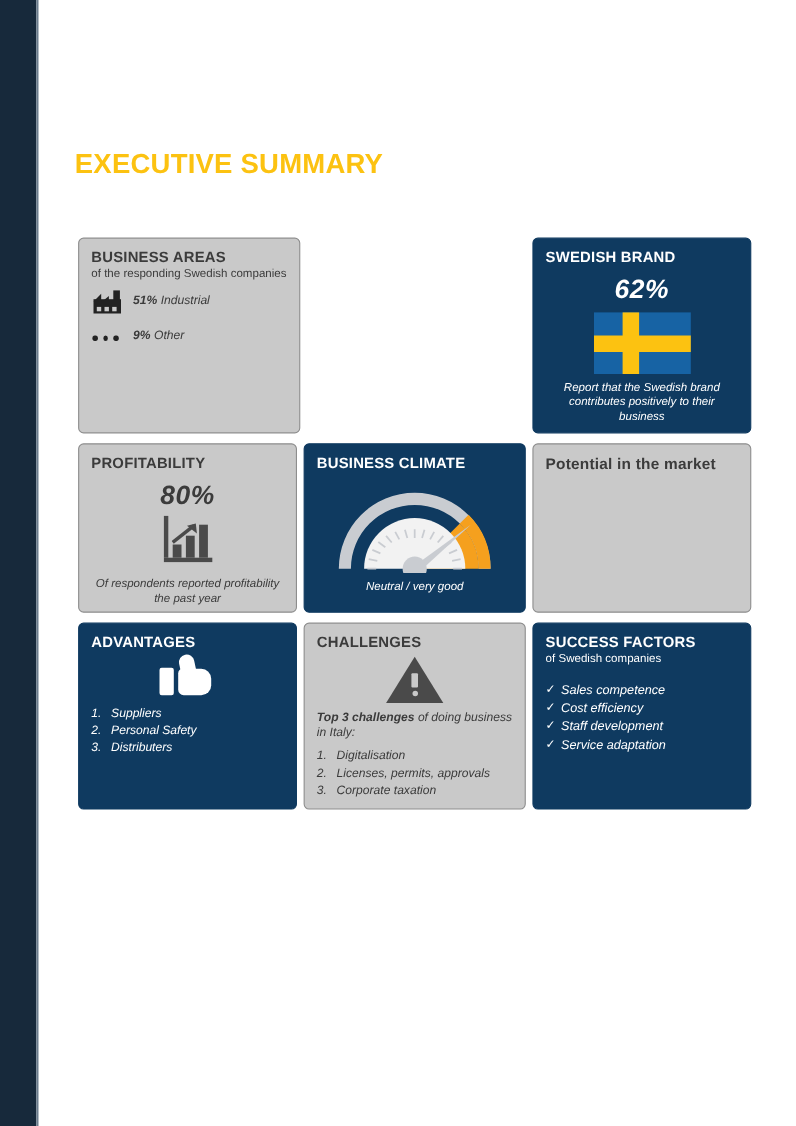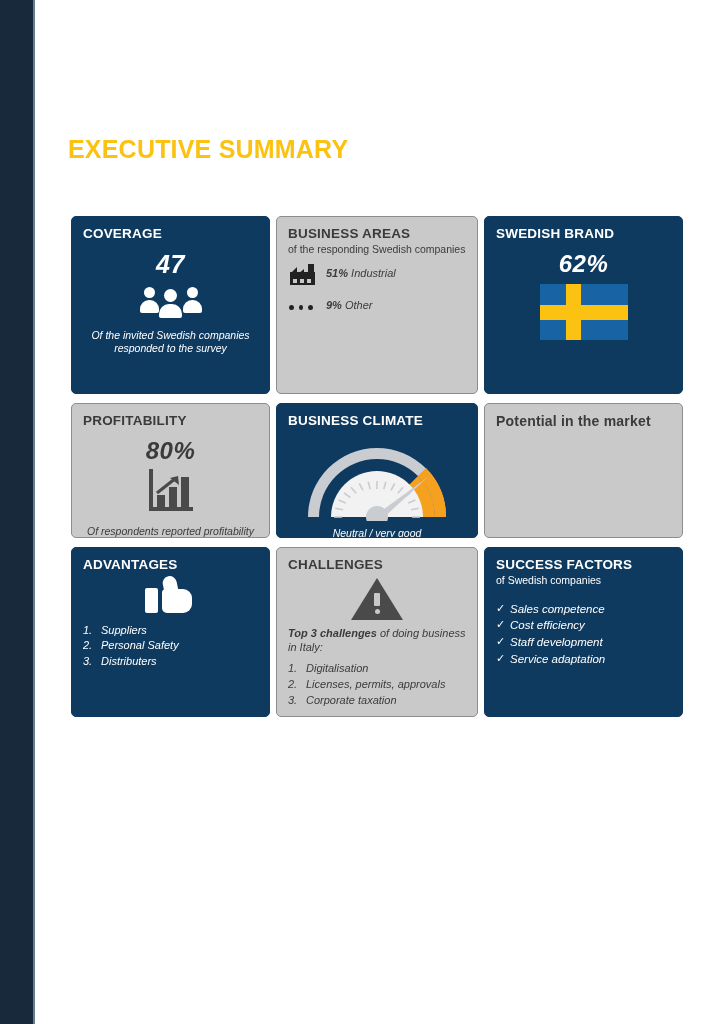--- a/index.html
+++ b/index.html
@@ -11,21 +11,21 @@
   .edge-strip-line{position:absolute;left:33px;top:0;width:2px;height:1024px;background:#6b7c8d;}
 
   .page-title{
     position:absolute;left:68px;top:135px;width:420px;
     font-size:25px;font-weight:bold;letter-spacing:.2px;color:#FCC211;
   }
 
   .grid{position:absolute;left:71px;top:216px;width:612px;}
   .row{display:flex;justify-content:space-between;}
   .row.r1{height:178px;margin-bottom:9px;}
-  .row.r2{height:135px;margin-bottom:9px;}
+  .row.r2{height:154px;margin-bottom:9px;}
   .row.r3{height:170px;}
 
   .card{
     width:199px;box-sizing:border-box;border-radius:5px;position:relative;
     padding:9px 11px 8px 11px;overflow:hidden;
   }
   .card.mid{width:202px;}
   .card.navy{background:#0f3a60;color:#ffffff;border:1px solid #0f3a60;}
   .card.gray{background:#c9c9c9;color:#3b3b3b;border:1px solid #8d8d8d;}
 
@@ -135,35 +135,20 @@
 
 <div class="edge-strip"></div>
 <div class="edge-strip-line"></div>
 
 <div class="page-title">EXECUTIVE SUMMARY</div>
 
 <div class="grid">
 
   <div class="row r1">
 
-    <div class="card navy">
-      <div class="card-title">COVERAGE</div>
-      <div class="bignum n47">47</div>
-      <div class="icon-center mt6">
-        <div class="people">
-          <span class="head h-l"></span>
-            <span class="head h-r"></span>
-            <span class="head h-c"></span>
-          <span class="body b-l"></span>
-            <span class="body b-r"></span>
-            <span class="body b-c"></span>
-        </div>
-      </div>
-      <div class="caption mt14">Of the invited Swedish companies responded to the survey</div>
-    </div>
 
     <div class="card gray mid">
       <div class="card-title">BUSINESS AREAS</div>
       <div class="card-sub">of the responding Swedish companies</div>
       <div class="ba-list">
 
 
         <div class="ba-row">
           <div class="ba-ico fact">
             <span class="stack"></span>
@@ -198,20 +183,21 @@
       </div>
     </div>
 
     <div class="card navy">
       <div class="card-title">SWEDISH BRAND</div>
       <div class="bignum">62%</div>
       <div class="flag">
         <span class="vbar"></span>
           <span class="hbar"></span>
       </div>
+      <div class="caption mt6">Report that the Swedish brand contributes positively to their business</div>
     </div>
 
   </div>
 
   <div class="row r2">
 
     <div class="card gray">
       <div class="card-title">PROFITABILITY</div>
       <div class="bignum">80%</div>
       <div class="chartico">

